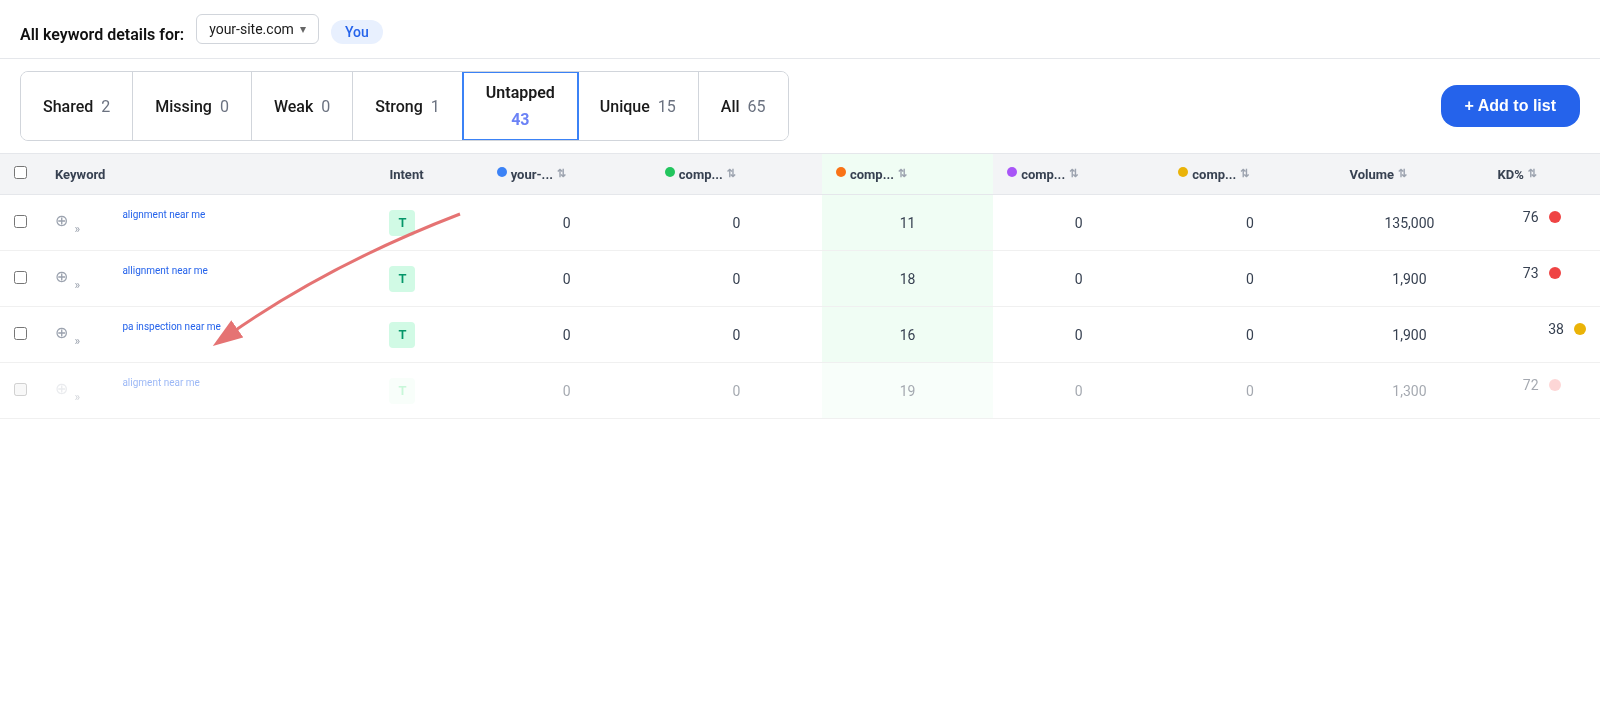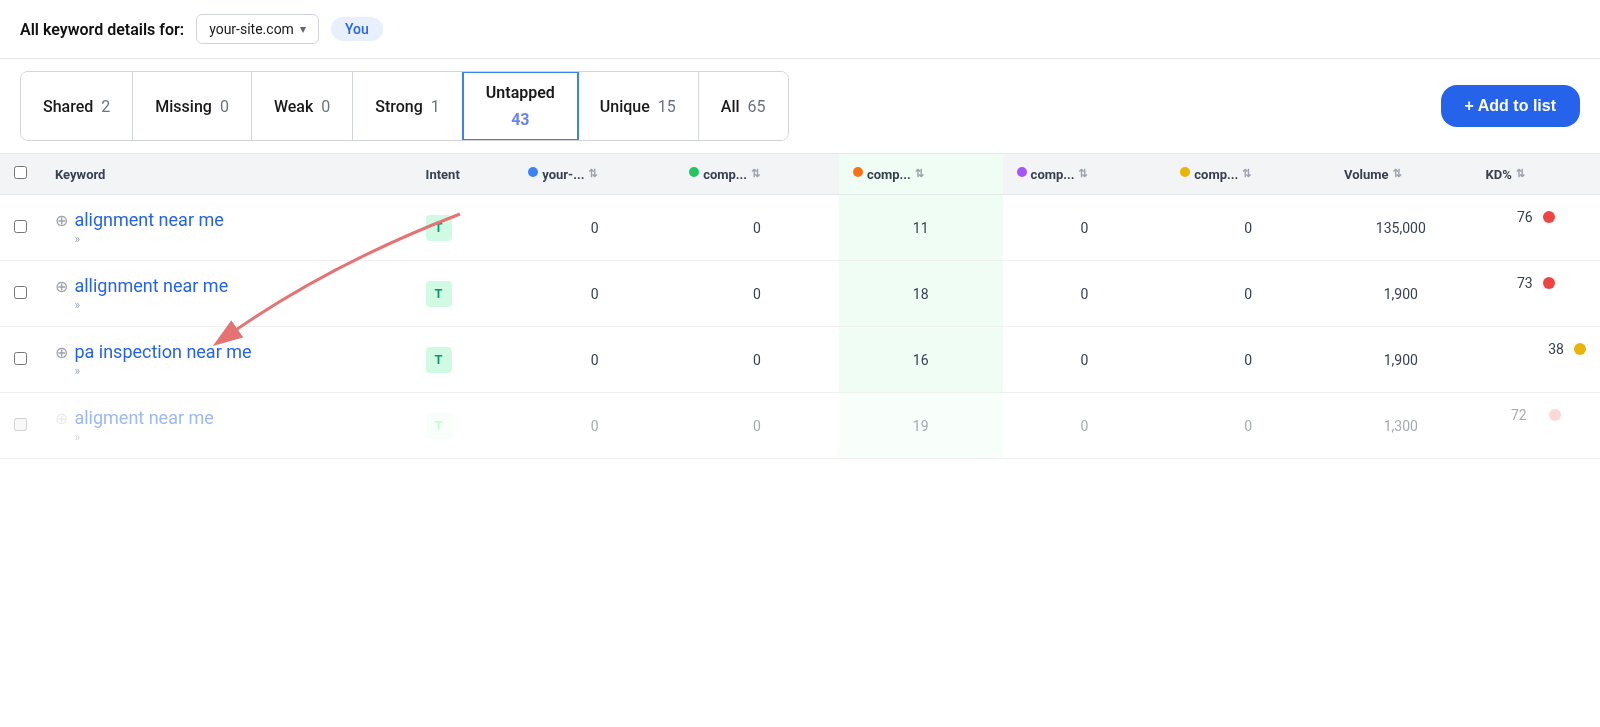--- a/index.html
+++ b/index.html
@@ -5,21 +5,21 @@
     * { box-sizing: border-box; margin: 0; padding: 0; }
     body {
       font-family: -apple-system, BlinkMacSystemFont, 'Segoe UI', Roboto, sans-serif;
       background: #fff;
       color: #1a1a1a;
       font-size: 14px;
     }
 
     .header-bar {
       display: flex;
-      align-items: center;
+      align-items: flex-end;
       padding: 14px 20px;
       border-bottom: 1px solid #e5e7eb;
       gap: 12px;
     }
 
     .header-label {
       font-size: 16px;
       font-weight: 600;
       color: #111;
       white-space: nowrap;
@@ -173,24 +173,25 @@
       text-align: center;
     }
 
     .keyword-cell {
       min-width: 160px;
     }
 
     .keyword-link {
       color: #2563eb;
       text-decoration: none;
-      font-size: 18px;
+      font-size: 10px;
       display: flex;
       align-items: center;
       gap: 6px;
+      margin-left: 48px;
     }
 
     .plus-icon {
       color: #9ca3af;
       font-size: 16px;
       cursor: pointer;
       margin-top: 2px;
     }
 
     .plus-icon.faded {
@@ -460,21 +461,21 @@
       </td>
       <td style="opacity:0.45;">
         <span class="intent-badge intent-t-faded">T</span>
       </td>
       <td class="center" style="opacity:0.45;">0</td>
       <td class="center" style="opacity:0.45;">0</td>
       <td class="center highlighted-col" style="opacity:0.45; background:#f0fdf4;">19</td>
       <td class="center" style="opacity:0.45;">0</td>
       <td class="center" style="opacity:0.45;">0</td>
       <td class="center" style="opacity:0.45;">1,300</td>
-      <td class="center" style="opacity:0.45; display:flex; align-items:center; justify-content:center; gap:16px;">
+      <td class="center" style="opacity:0.45; display:flex; align-items:center; justify-content:center; gap:4px;">
         <span>72</span>
         <span class="kd-dot" style="background:#fca5a5;"></span>
       </td>
     </tr>
       </tbody>
   </table>
 
   <svg class="arrow-overlay" width="500" height="250" style="position:absolute; top:50px; left:80px; pointer-events:none;">
     <defs>
       <marker id="arrowhead" markerWidth="10" markerHeight="7" refX="3" refY="3.5" orient="auto">

